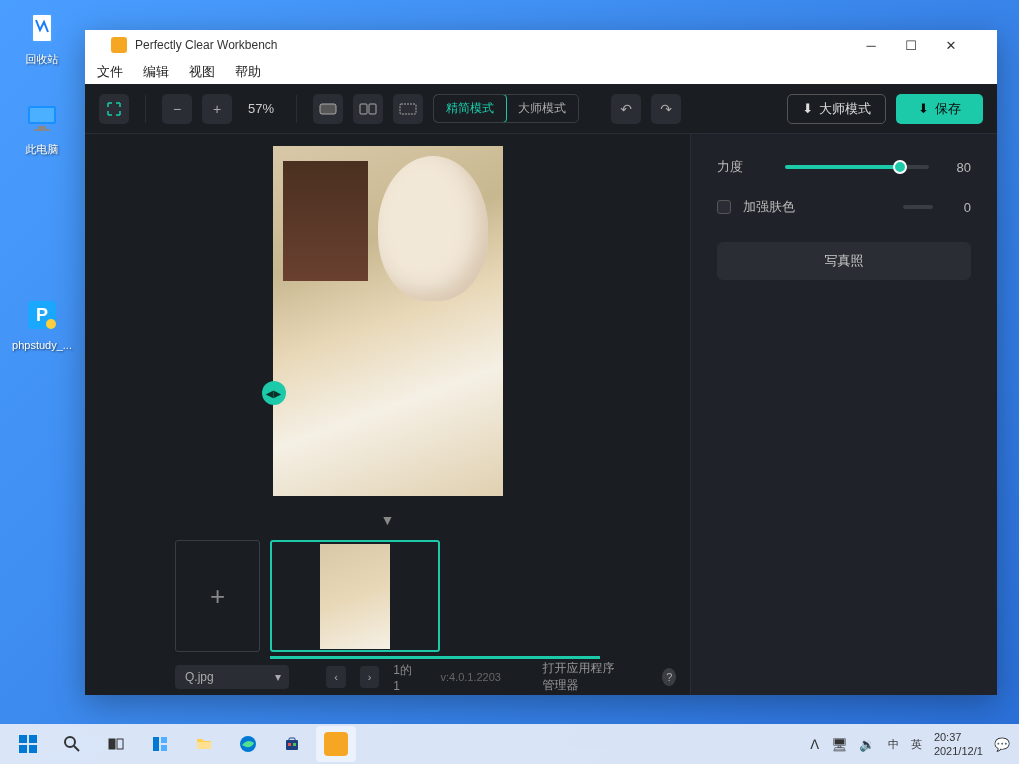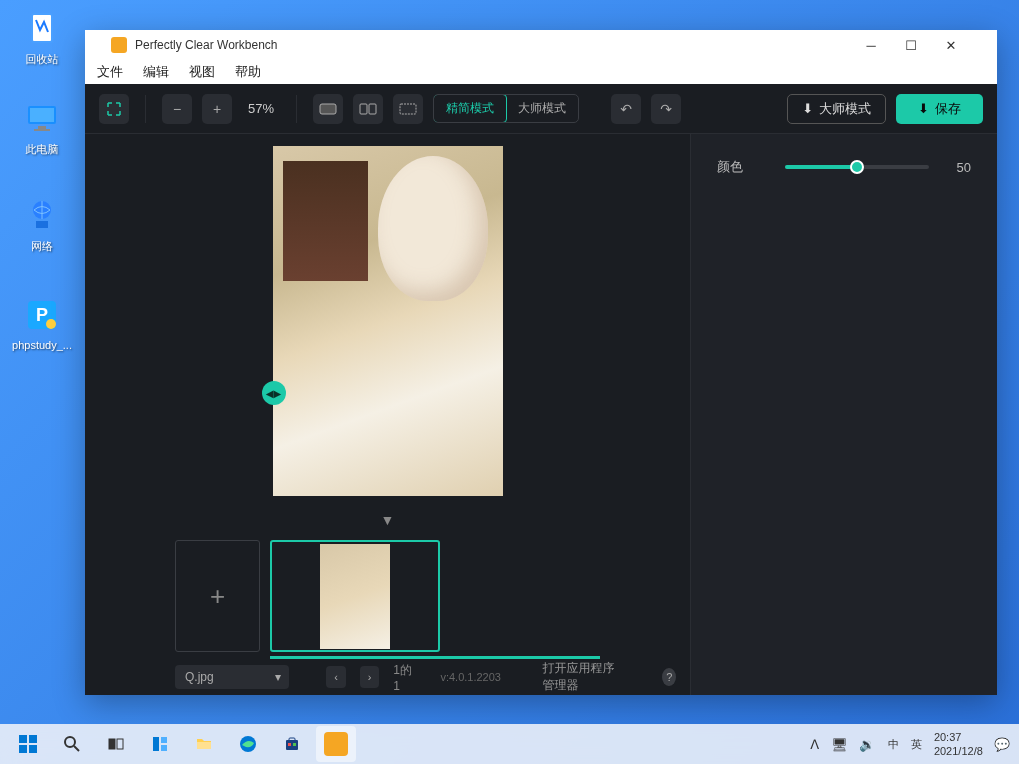--- a/index.html
+++ b/index.html
@@ -98,30 +98,20 @@
     <div class="icon-box">
         <svg width="36" height="36" viewBox="0 0 36 36">
           <rect x="4" y="6" width="28" height="18" rx="2" fill="#1a90ff"></rect>
           <rect x="6" y="8" width="24" height="14" fill="#4ab0ff"></rect>
           <rect x="14" y="26" width="8" height="3" fill="#888"></rect>
           <rect x="10" y="29" width="16" height="2" fill="#888"></rect>
         </svg>
       </div>
     <div class="label">此电脑</div>
   </div>
-  <div class="desktop-icon di-network">
-    <div class="icon-box">
-        <svg width="36" height="36" viewBox="0 0 36 36">
-          <circle cx="18" cy="13" r="9" fill="#2a80ff"></circle>
-          <path d="M10 13 Q18 6 26 13 M10 13 Q18 20 26 13 M18 4 L18 22" stroke="#7cc0ff" stroke-width="1" fill="none"></path>
-          <rect x="12" y="24" width="12" height="7" fill="#1a70e0"></rect>
-        </svg>
-      </div>
-    <div class="label">网络</div>
-  </div>
   <div class="desktop-icon di-phpstudy">
     <div class="icon-box">
         <svg width="36" height="36" viewBox="0 0 36 36">
           <rect x="4" y="4" width="28" height="28" rx="4" fill="#1aa8ff"></rect>
           <text x="18" y="24" text-anchor="middle" fill="#fff" font-size="18" font-weight="bold">P</text>
           <circle cx="27" cy="27" r="5" fill="#ffce3d"></circle>
         </svg>
       </div>
     <div class="label">phpstudy_...</div>
   </div>
@@ -213,27 +203,36 @@
           <span class="version">v:4.0.1.2203</span>
           <span style="width:18px"></span>
           <span class="app-mgr">打开应用程序管理器</span>
           <span style="width:14px"></span>
           <div class="help-icon">?</div>
         </div>
       </div>
 
       <div class="side-panel">
         <div class="slider-row">
-          <div class="slider-label">颜色</div>
+          <div class="slider-label">力度</div>
           <div class="slider">
-            <div class="slider-fill" style="width:50%"></div>
-            <div class="slider-thumb" style="left:50%"></div>
+            <div class="slider-fill" style="width:80%"></div>
+            <div class="slider-thumb" style="left:80%"></div>
           </div>
-          <div class="slider-val">50</div>
-        </div>
+          <div class="slider-val">80</div>
+        </div>
+        <div class="check-row">
+          <div class="checkbox"></div>
+          <div class="check-label">加强肤色</div>
+          <div class="slider" style="flex:0 0 30px">
+              <div class="slider-fill" style="width:0%"></div>
+            </div>
+          <div class="slider-val">0</div>
+        </div>
+        <div class="preset-btn">写真照</div>
       </div>
     </div>
   </div>
 </div>
 
 <div class="taskbar">
   <div class="tb-left">
     <div class="tb-btn start">
         <svg viewBox="0 0 20 20">
           <rect x="1" y="1" width="8" height="8" fill="#0078d4"></rect>
@@ -286,17 +285,17 @@
       </div>
   </div>
   <div class="tb-right">
     <span class="tray-icn">ᐱ</span>
     <span class="tray-icn">🖥</span>
     <span class="tray-icn">🔉</span>
     <span>中</span>
     <span>英</span>
     <div class="tb-time">
       <div>20:37</div>
-      <div>2021/12/8</div>
+      <div>2021/12/1</div>
     </div>
     <span class="tray-icn">💬</span>
   </div>
 </div>
 
 </body></html>

